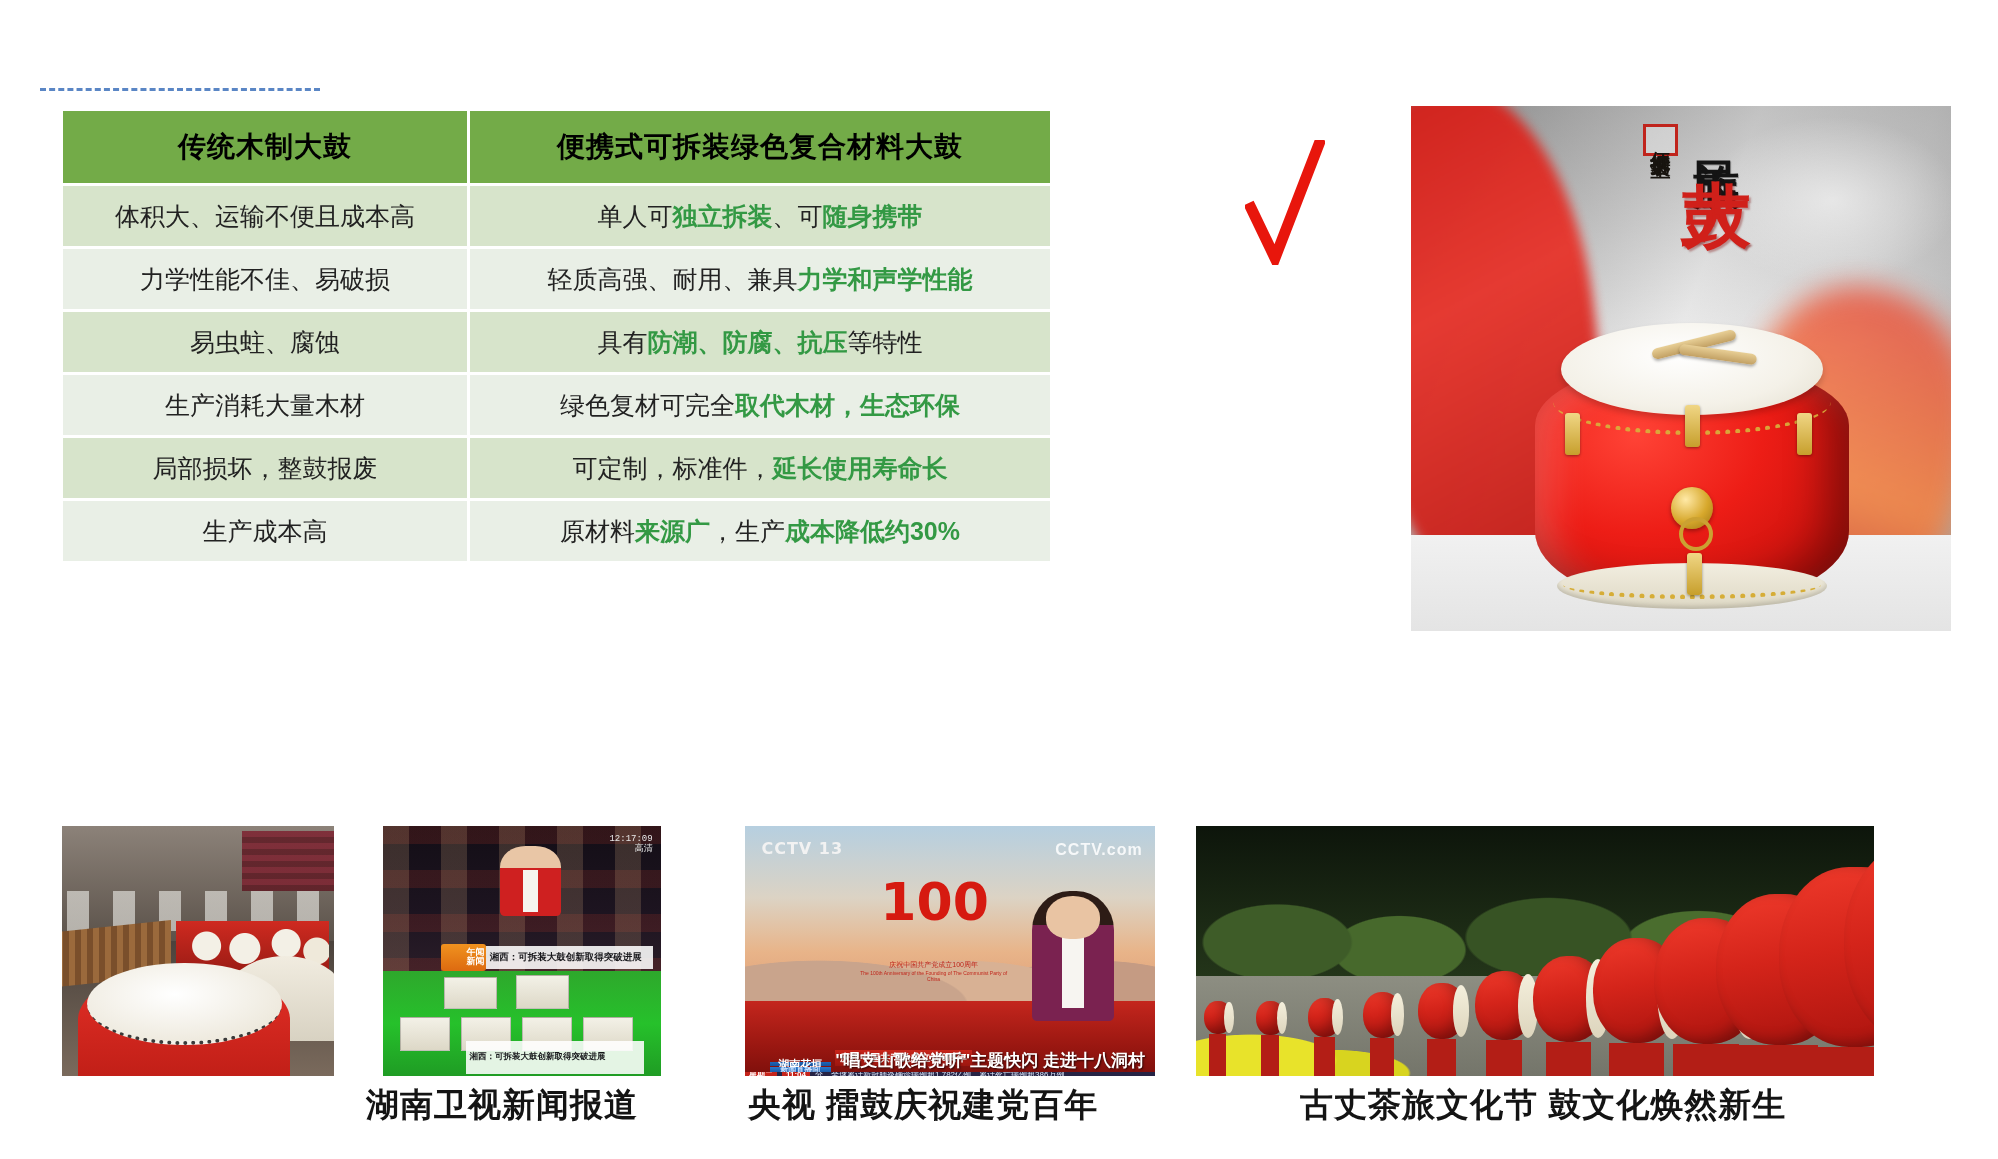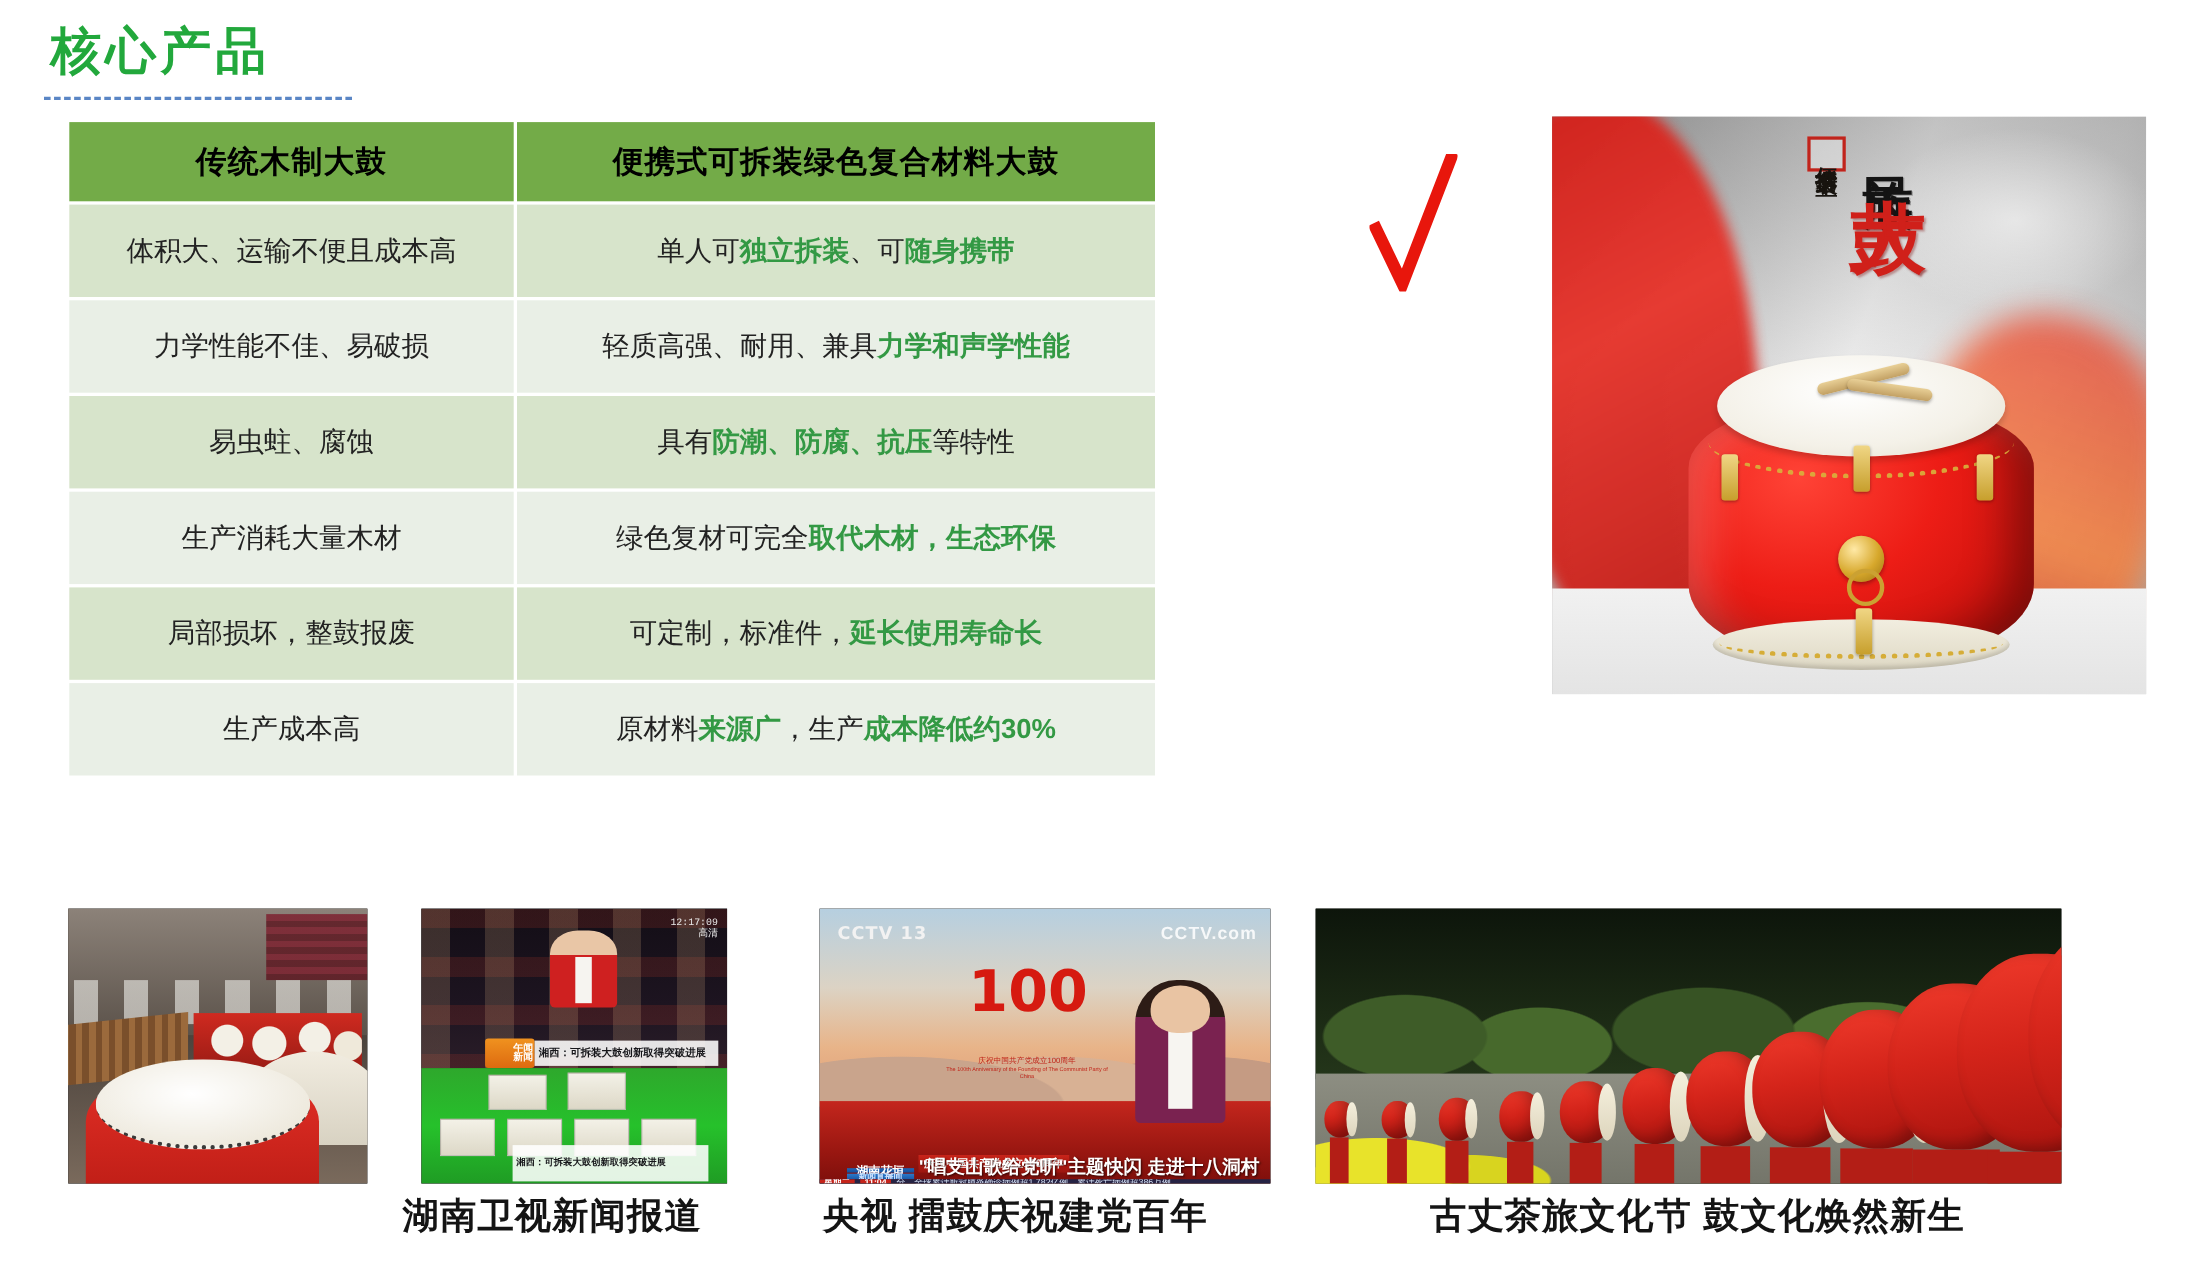--- a/index.html
+++ b/index.html
@@ -30,21 +30,21 @@
   }
   .cmp-table th, .cmp-table td {
     text-align: center; vertical-align: middle;
     font-size: 25px; color: #222; line-height: 1.3;
   }
   .cmp-table th {
     background: #73ab48; color: #000000;
     font-size: 28px; font-weight: bold; letter-spacing: 1px;
     height: 72px;
   }
-  .cmp-table td { height: 84px; padding: 4px 0; }
+  .cmp-table td { height: 60px; padding: 4px 0; }
   .row-a td { background: #d7e4cb; }
   .row-b td { background: #e9efe6; }
   .hl { color: #339944; font-weight: bold; }
   .col-left  { width: 404px; }
   .col-right { width: 580px; }
 
   
   .check-mark {
     position: absolute; left: 1245px; top: 140px;
     width: 80px; height: 125px; pointer-events: none;
@@ -293,23 +293,20 @@
   .c1 { left: 54px; }
   .c2 { left: 366px; }
   .c3 { left: 748px; }
   .c4 { left: 1300px; }
 </style>
 </head>
 <body>
 
 <div class="slide">
 
-  <div class="title-block">
-    <div class="slide-title">核心产品</div>
-  </div>
   <div class="title-rule"></div>
 
   <table class="cmp-table">
     <thead>
       <tr>
         <th class="col-left">传统木制大鼓</th>
         <th class="col-right">便携式可拆装绿色复合材料大鼓</th>
       </tr>
     </thead>
     <tbody id="table-body">

